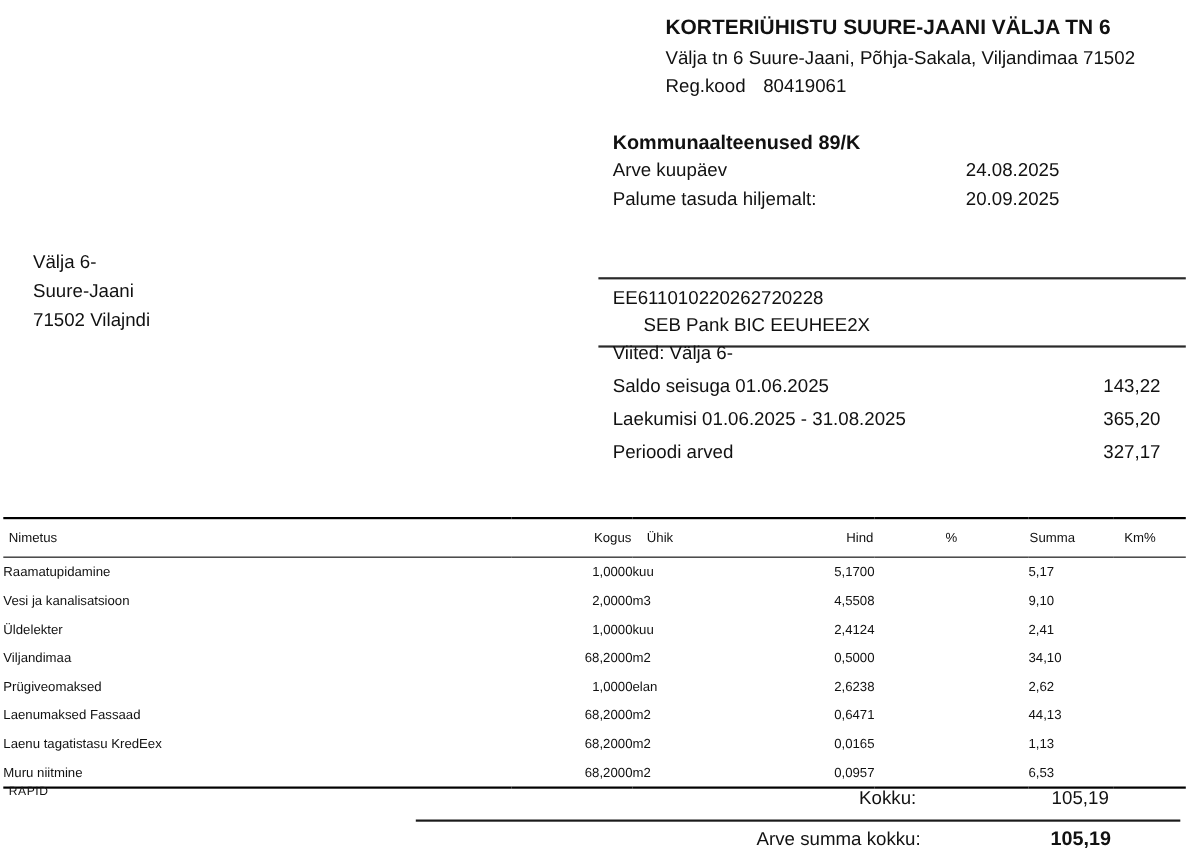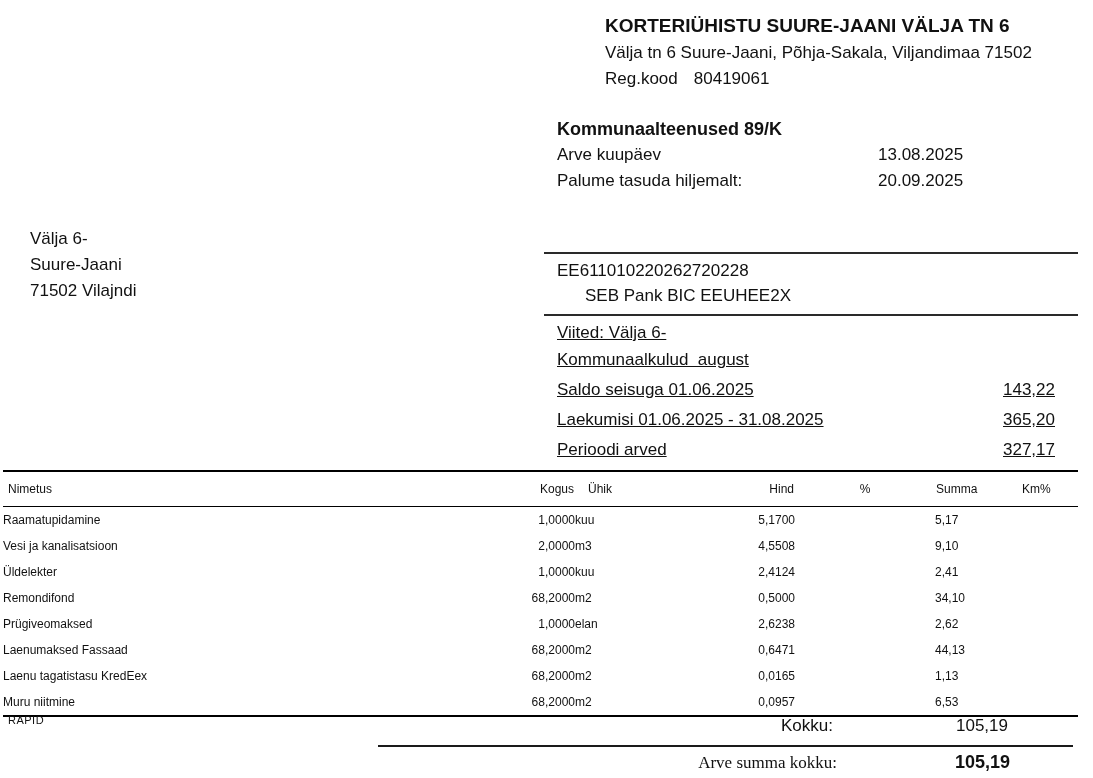--- a/index.html
+++ b/index.html
@@ -29,21 +29,21 @@
   .recipient{position:absolute;left:30px;top:226px;line-height:26px;}
 
   
   .bank{position:absolute;left:544px;top:252px;width:534px;
     border-top:2px solid #2a2a2a;border-bottom:2px solid #2a2a2a;
     padding:4px 0 6px 13px;box-sizing:border-box;}
   .bank-line1{line-height:25px;}
   .bank-line2{line-height:25px;padding-left:28px;}
 
   
-  .reference{position:absolute;left:557px;top:319px;width:517px;text-decoration:underline;}
+  .reference{position:absolute;left:557px;top:307px;width:517px;}
   .ref-line{line-height:27px;}
   .ref-row{display:flex;line-height:26px;margin-top:4px;}
   .ref-label{flex:1;}
   .ref-value{width:90px;text-align:right;margin-right:19px;}
 
   
   .items{position:absolute;left:3px;top:470px;width:1075px;
     border-collapse:collapse;table-layout:fixed;font-size:12px;}
   .items{border-top:2px solid #000;border-bottom:2px solid #000;}
   .items th{font-weight:normal;height:32px;border-bottom:1px solid #000;vertical-align:middle;}
@@ -55,62 +55,61 @@
   .c-price{text-align:right;}
   .c-pct{text-align:center;}
   .c-sum{text-align:left;}
   .c-km{text-align:left;padding-left:10px;}
 
   
   .brand{position:absolute;left:8px;top:713px;font-size:11px;line-height:14px;letter-spacing:0.5px;}
   .kokku-label{position:absolute;top:713px;right:260px;line-height:26px;margin-left:24px;}
   .kokku-value{position:absolute;top:713px;right:85px;line-height:26px;}
   .sum-divider{position:absolute;top:745px;left:378px;width:695px;border-top:2px solid #1a1a1a;}
-  .total-label{position:absolute;top:750px;right:256px;line-height:26px;font-family:Liberation Serif, serif;}
+  .total-label{position:absolute;top:750px;right:256px;line-height:26px;}
   .total-value{position:absolute;top:749px;right:83px;line-height:26px;font-weight:bold;font-size:18px;}
 </style>
 </head>
 <body>
 
 <div class="page">
 
   <div class="company">
     <div class="company-name">KORTERIÜHISTU SUURE-JAANI VÄLJA TN 6</div>
     <div class="company-line">Välja tn 6 Suure-Jaani, Põhja-Sakala, Viljandimaa 71502</div>
     <div class="reg-row">
       <span>Reg.kood</span><span class="reg-value">80419061</span>
     </div>
   </div>
 
   <div class="invoice-meta">
     <div class="invoice-title">Kommunaalteenused 89/K</div>
     <div class="meta-row">
       <span class="meta-label">Arve kuupäev</span>
-      <span>13.08.2025</span>
+      <span>24.08.2025</span>
     </div>
     <div class="meta-row">
       <span class="meta-label">Palume tasuda hiljemalt:</span>
       <span>20.09.2025</span>
     </div>
   </div>
 
   <div class="recipient">
     <div>Välja 6-</div>
     <div>Suure-Jaani</div>
     <div>71502 Vilajndi</div>
   </div>
 
   <div class="bank">
     <div class="bank-line1">EE611010220262720228</div>
     <div class="bank-line2">SEB Pank BIC EEUHEE2X</div>
   </div>
 
   <div class="reference">
     <div class="ref-line">Viited: Välja 6-</div>
-    <div class="ref-line pre">Kommunaalkulud  august</div>
     <div class="ref-row">
       <span class="ref-label">Saldo seisuga 01.06.2025</span>
       <span class="ref-value">143,22</span>
     </div>
     <div class="ref-row">
       <span class="ref-label">Laekumisi 01.06.2025 - 31.08.2025</span>
       <span class="ref-value">365,20</span>
     </div>
     <div class="ref-row">
       <span class="ref-label">Perioodi arved</span>
@@ -161,21 +160,21 @@
       <tr>
         <td class="c-name">Üldelekter</td>
         <td class="c-qty">1,0000</td>
         <td class="c-unit">kuu</td>
         <td class="c-price">2,4124</td>
         <td class="c-pct"></td>
         <td class="c-sum">2,41</td>
         <td class="c-km"></td>
       </tr>
       <tr>
-        <td class="c-name">Remondifond</td>
+        <td class="c-name">Viljandimaa</td>
         <td class="c-qty">68,2000</td>
         <td class="c-unit">m2</td>
         <td class="c-price">0,5000</td>
         <td class="c-pct"></td>
         <td class="c-sum">34,10</td>
         <td class="c-km"></td>
       </tr>
       <tr>
         <td class="c-name">Prügiveomaksed</td>
         <td class="c-qty">1,0000</td>

